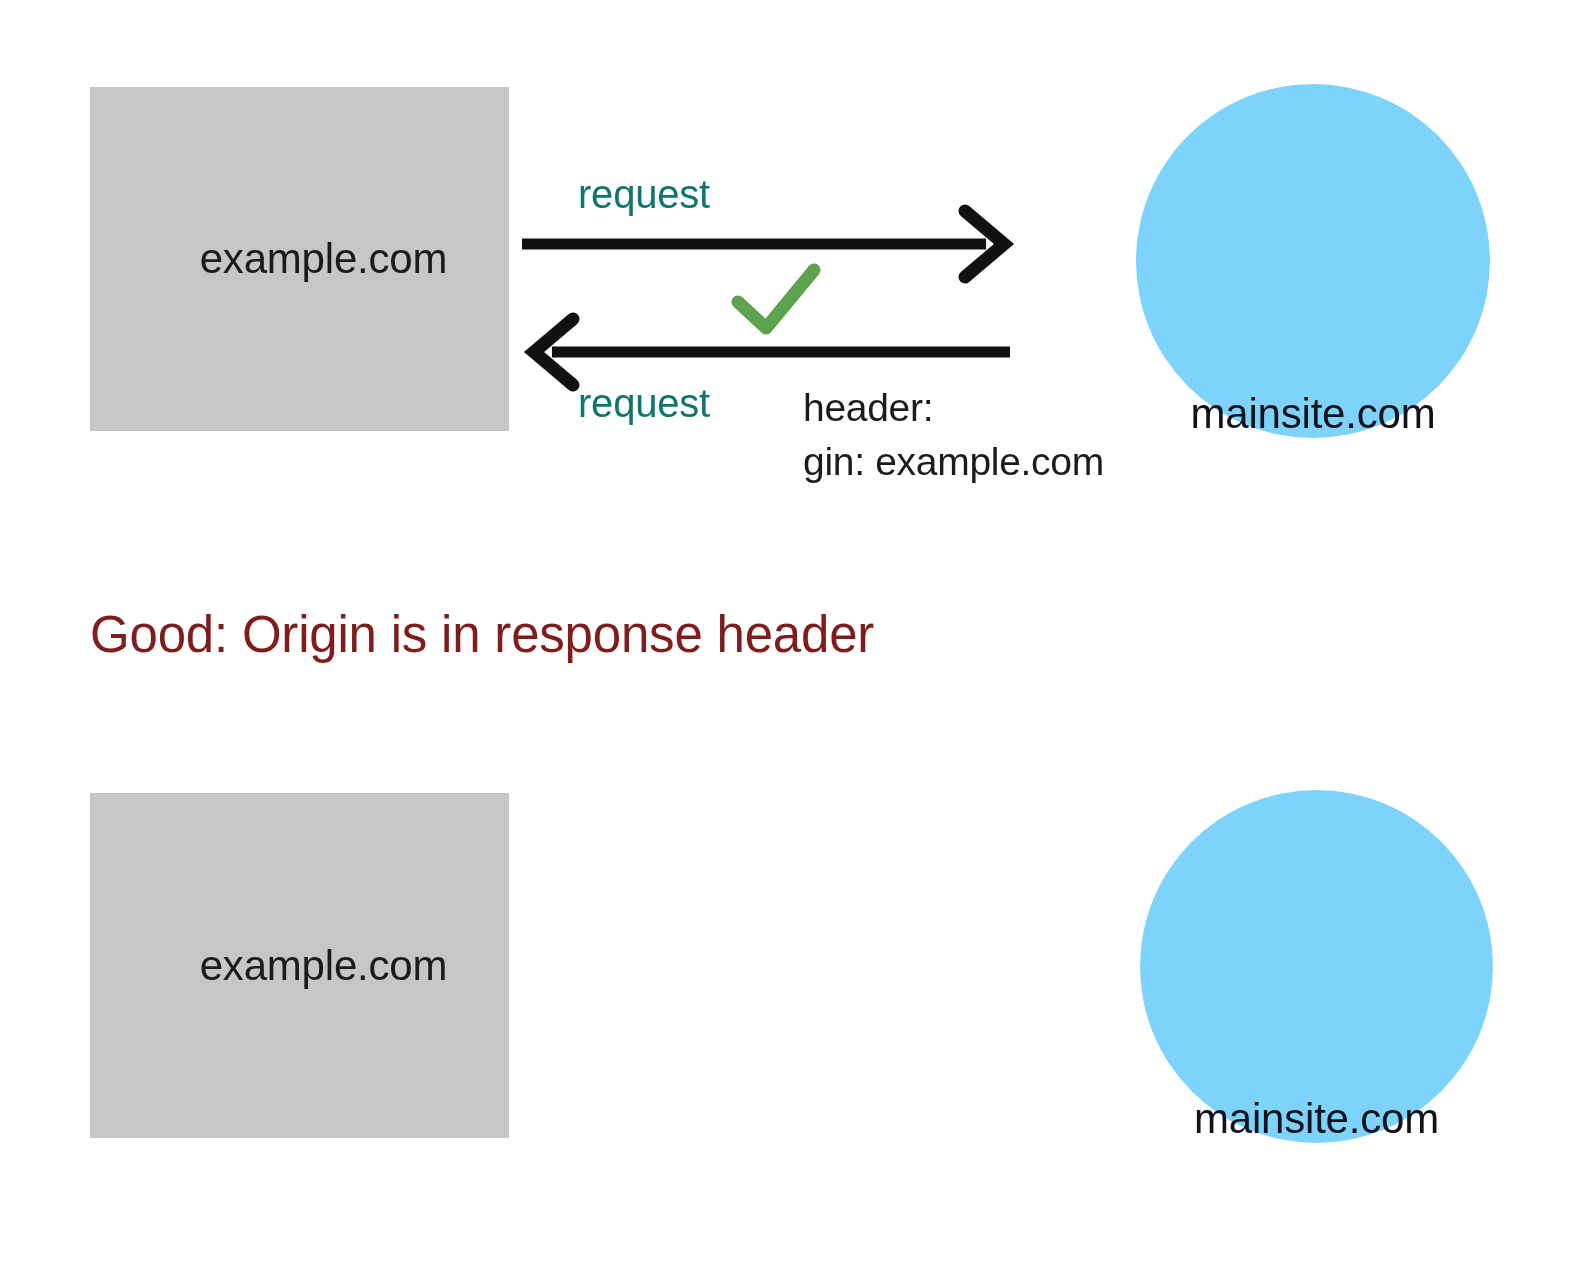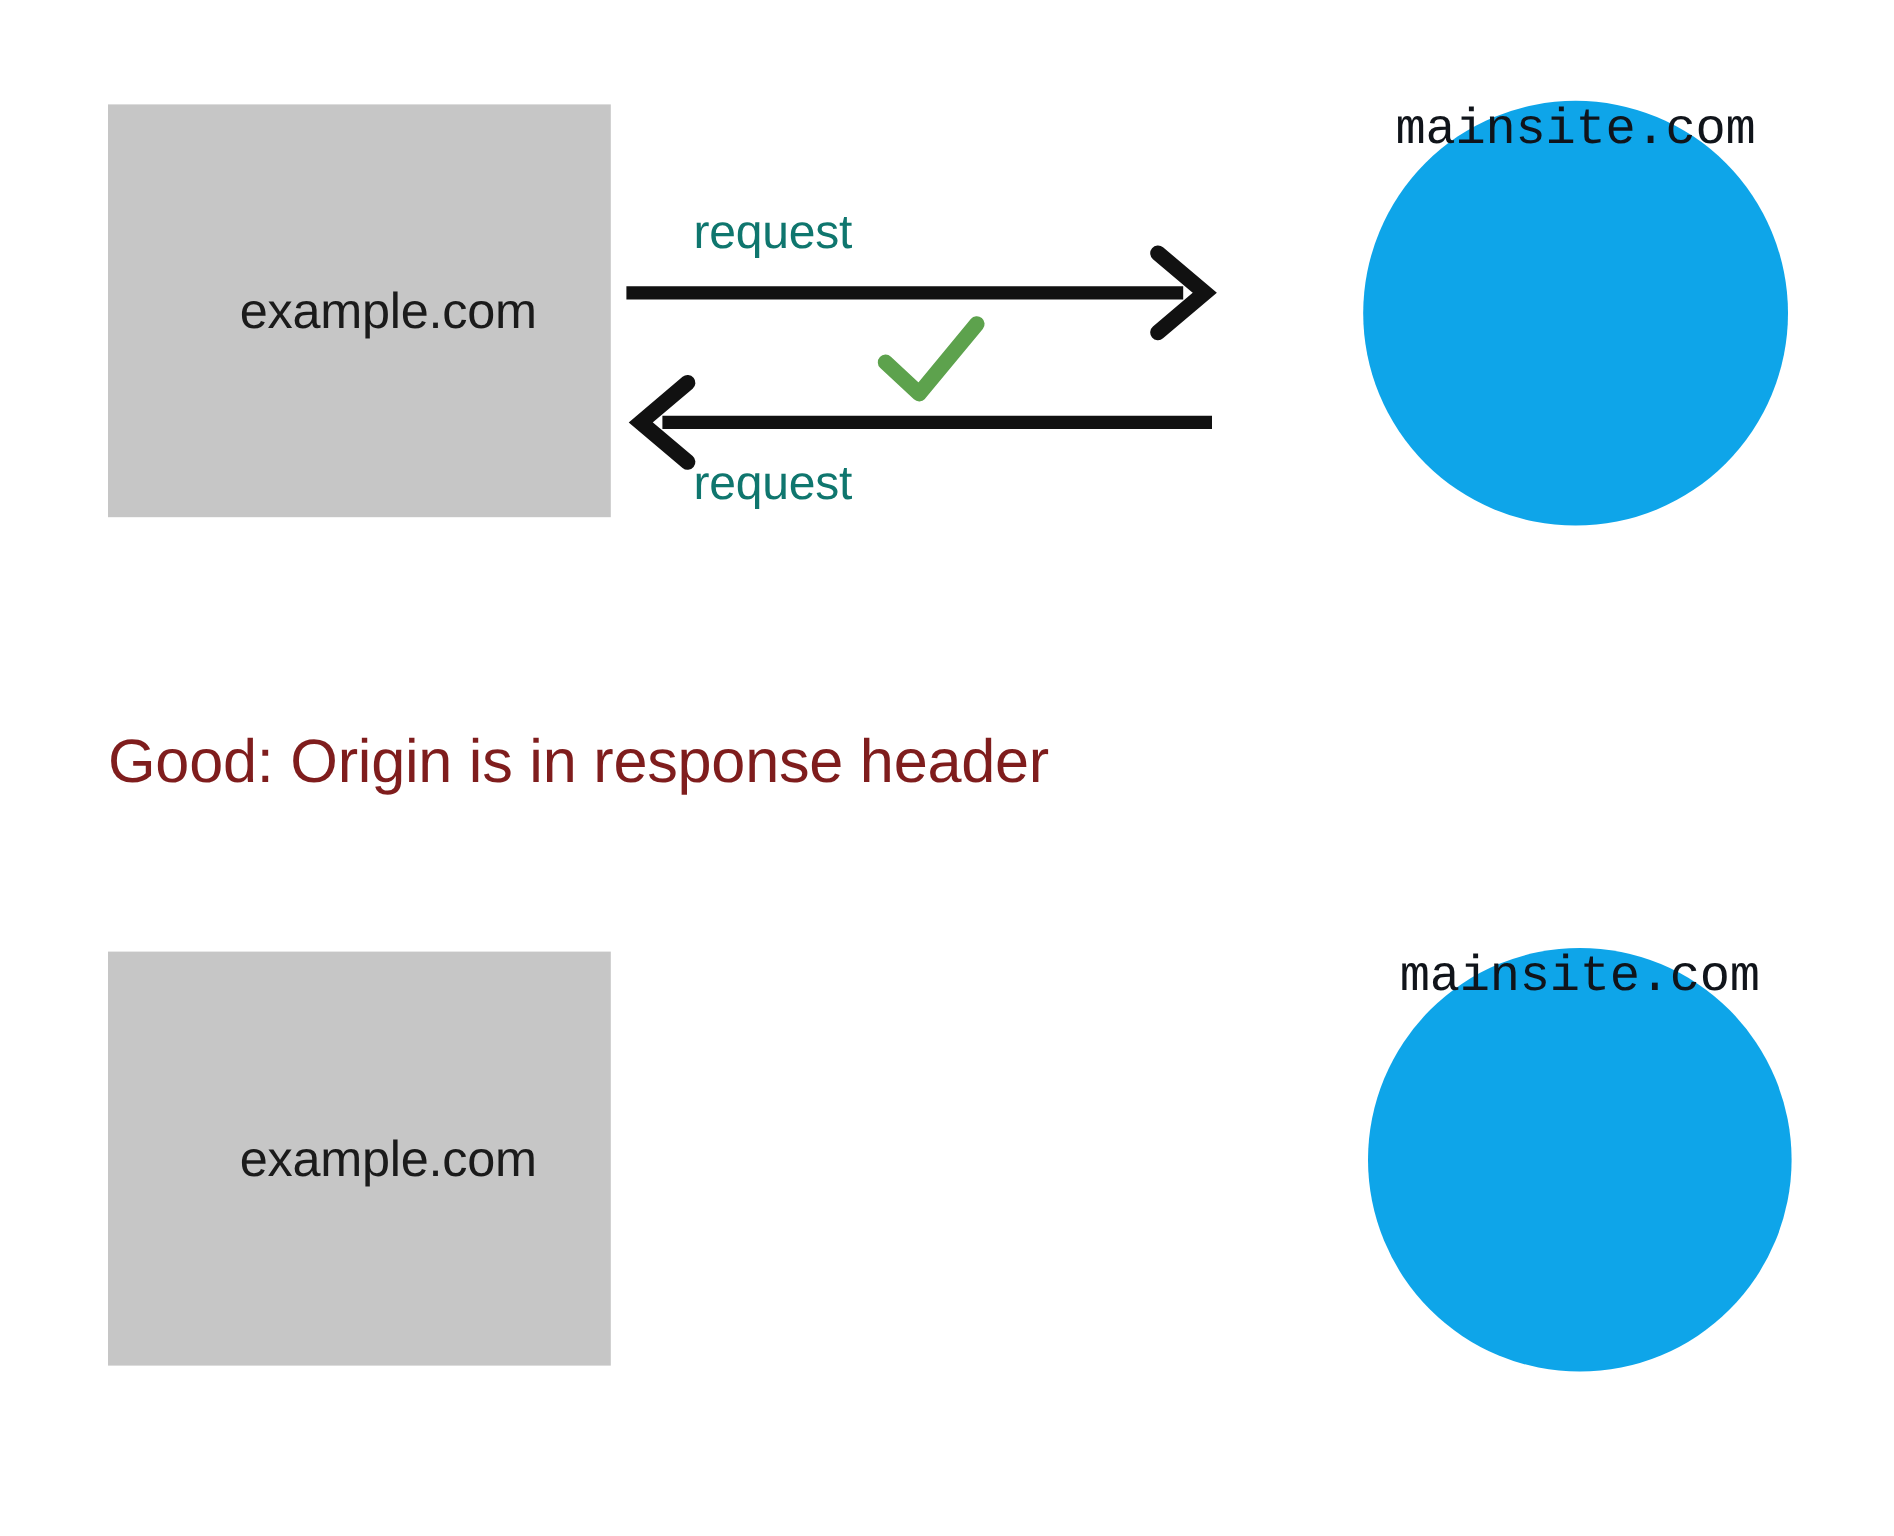--- a/index.html
+++ b/index.html
@@ -32,26 +32,25 @@
   }
   .client-box .client-label {
     font-size: 42px;
     color: #1b1b1b;
     letter-spacing: -0.2px;
     white-space: nowrap;
   }
 
   
   .server-circle {
-    background: #0ea5e9;
+    background: #7dd3fc;
     border-radius: 50%;
     display: flex;
-    align-items: flex-start;
+    align-items: flex-end;
     justify-content: center;
-    font-family: Liberation Mono, monospace;
   }
   .server-circle .server-label {
     font-size: 42px;
     color: #10141a;
     letter-spacing: -0.2px;
     white-space: nowrap;
   }
 
   
   .arrow-svg { display: block; overflow: visible; }
@@ -113,20 +112,22 @@
     <div class="abs" style="left:510px; top:313px;">
       <svg class="arrow-svg" width="510" height="78" viewBox="0 0 510 78">
         <line x1="42" y1="39" x2="500" y2="39" stroke="#111111" stroke-width="11" stroke-linecap="butt"></line>
         <polyline points="63,6 24,39 63,72" fill="none" stroke="#111111" stroke-width="13" stroke-linecap="round" stroke-linejoin="miter"></polyline>
       </svg>
     </div>
 
     <div class="abs arrow-label" style="left:578px; top:381px;">request</div>
 
     <div class="abs header-note" style="left:803px; top:381px;">
+      <span class="hn-line">header:</span>
+      <span class="hn-line">gin: example.com</span>
     </div>
 
     <div class="abs server-circle" style="left:1136px; top:84px; width:354px; height:354px;">
       <span class="server-label">mainsite.com</span>
     </div>
 
     <div class="abs caption" style="left:90px; top:605px;">Good: Origin is in response header</div>
   </div>
 
   <div class="abs" style="left:0; top:700px; width:1578px; height:580px;">

